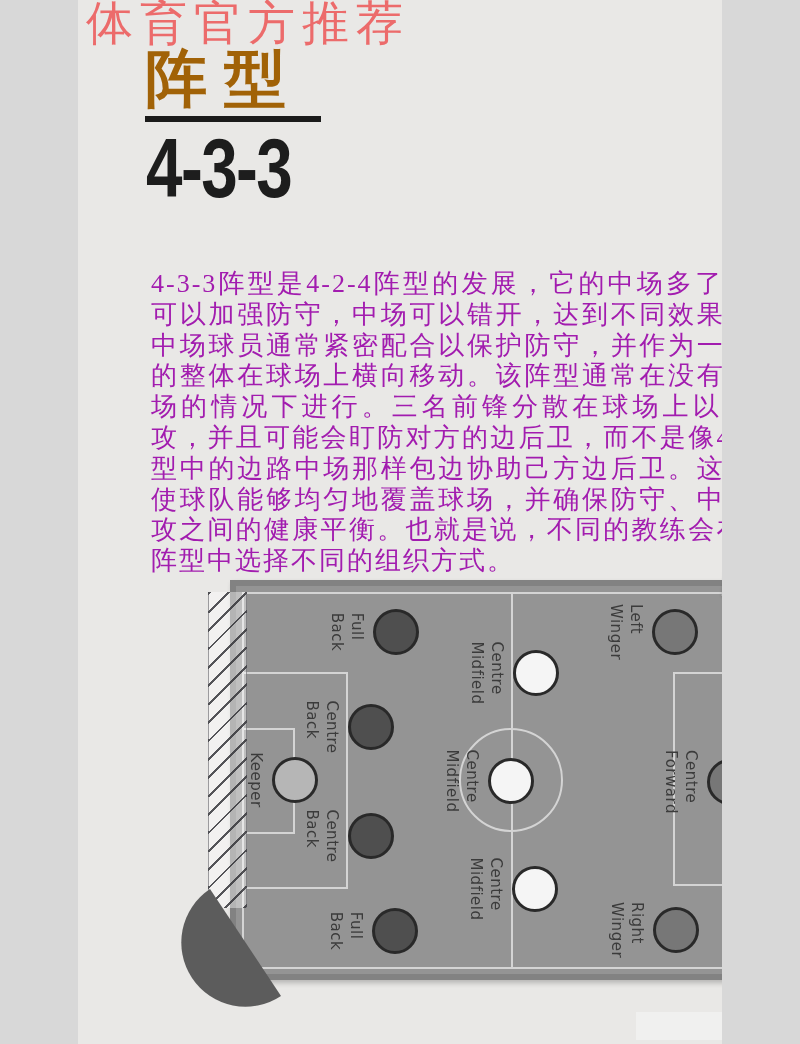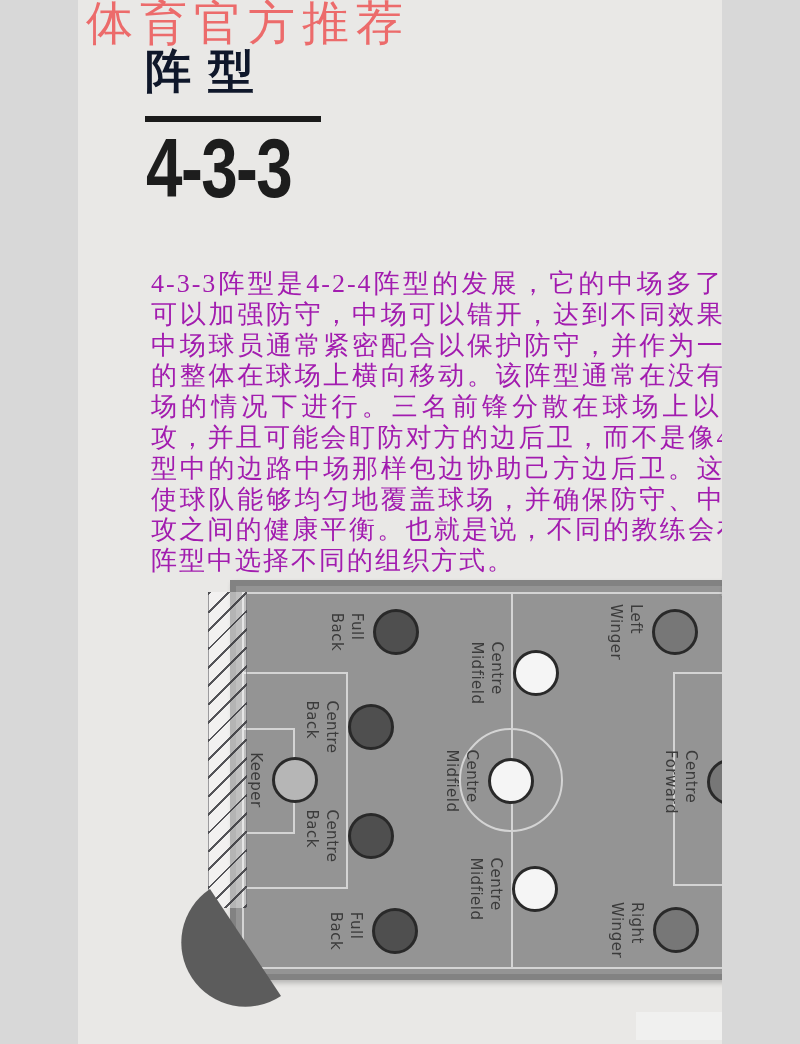--- a/index.html
+++ b/index.html
@@ -14,22 +14,22 @@
   }
   
   .promo{
     position:absolute;left:8px;top:-4px;
     font-size:47px;letter-spacing:7px;line-height:1.15;
     color:#ec6b6b;white-space:nowrap;
     font-family:"Liberation Serif","DejaVu Serif",serif;
   }
   .big-title{
     position:absolute;left:67px;top:48px;
-    font-size:46px;font-weight:900;letter-spacing:17px;line-height:1;
-    color:#0f172a;white-space:nowrap;
+    font-size:62px;font-weight:900;letter-spacing:17px;line-height:1;
+    color:#a16207;white-space:nowrap;
     font-family:"Liberation Sans","DejaVu Sans",sans-serif;
   }
   .title-underline{
     position:absolute;left:67px;top:116px;width:176px;height:6px;
     background:#1b1b1b;
   }
   .formation-title{
     position:absolute;left:68px;top:126px;
     font-size:84px;font-weight:900;line-height:1;letter-spacing:-2px;
     color:#1d1d1d;white-space:nowrap;

